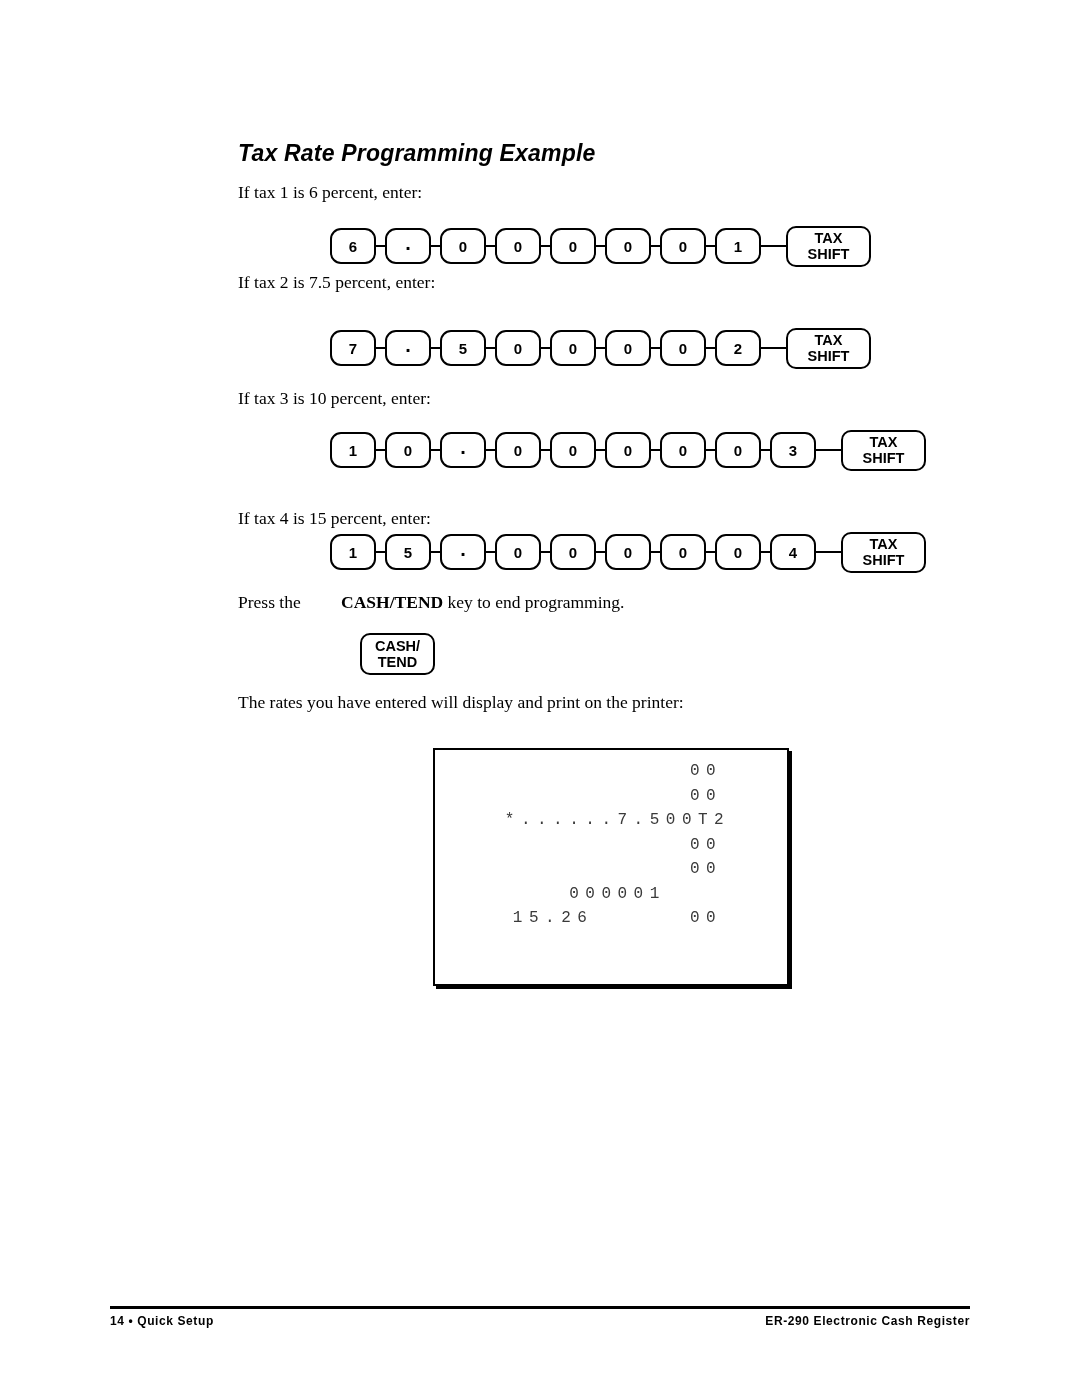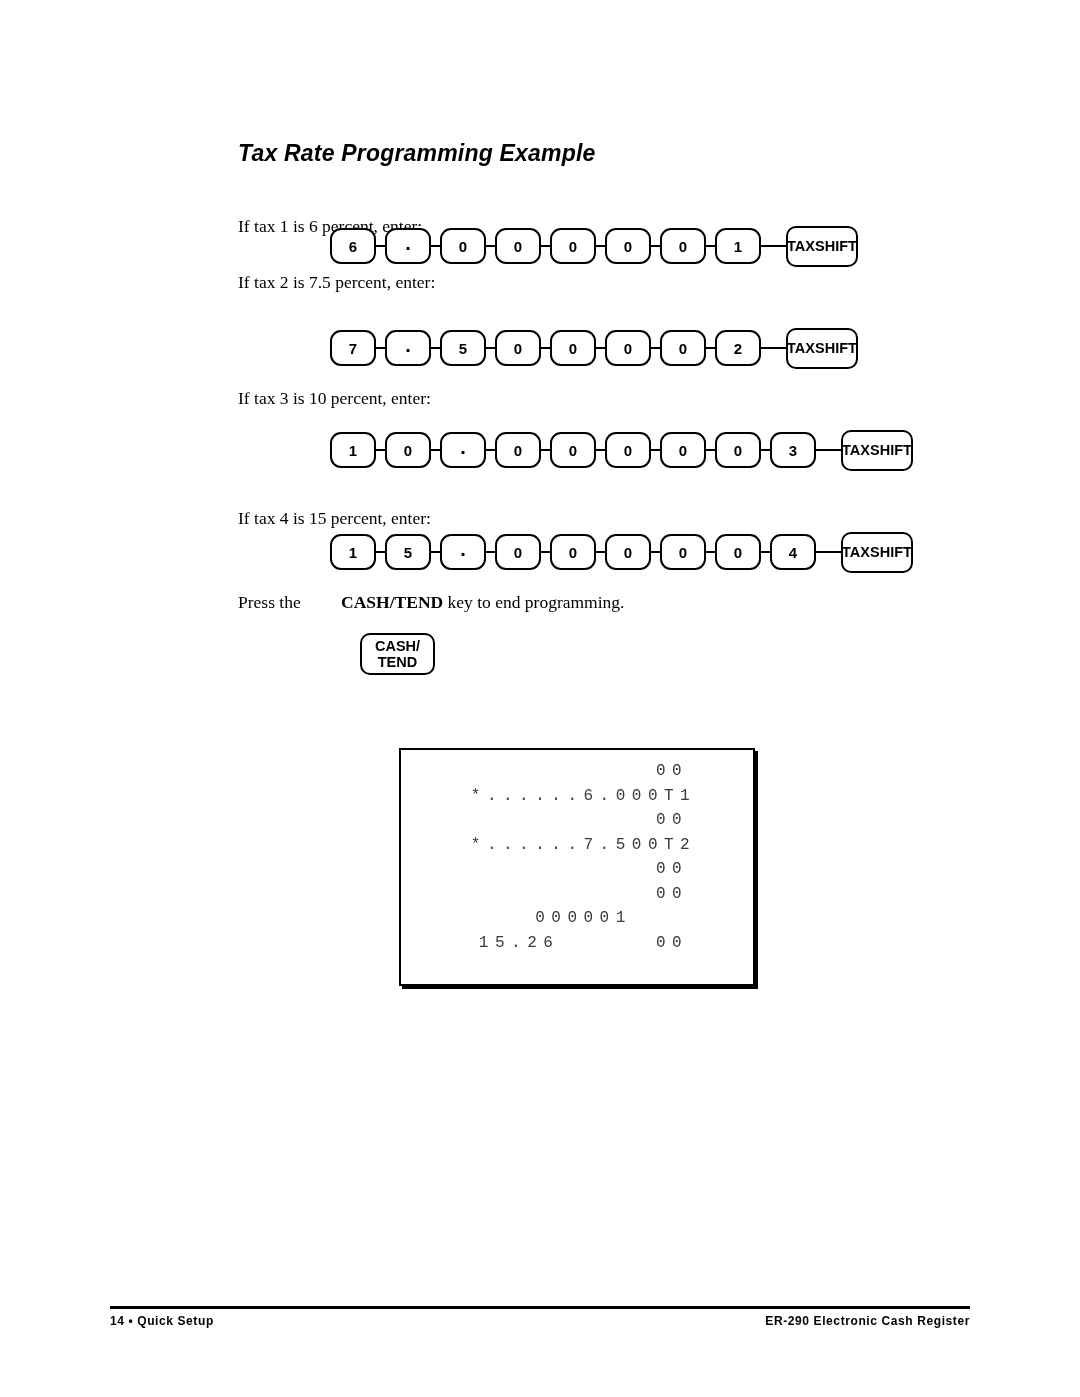--- a/index.html
+++ b/index.html
@@ -67,25 +67,25 @@
     width: 46px;
     height: 36px;
     font-size: 15px;
     line-height: 1;
   }
   .key.num.dot {
     font-size: 20px;
     padding-bottom: 7px;
   }
   .key.tax {
-    width: 72px;
+    width: 85px;
     height: 41px;
     font-size: 14.5px;
     line-height: 1.12;
-    flex-direction: row;
+    flex-direction: column;
     border-radius: 10px;
   }
   .key.cash {
     width: 75px;
     height: 42px;
     font-size: 14.5px;
     line-height: 1.12;
     flex-direction: column;
     border-radius: 10px;
     margin-left: 32px;
@@ -96,21 +96,21 @@
     background: #000;
     flex: 0 0 auto;
   }
   .connector.long {
     width: 25px;
   }
 
   
   .receipt {
     position: absolute;
-    left: 399px;
+    left: 433px;
     top: 748px;
     width: 356px;
     height: 238px;
     border: 2px solid #000;
     background: #fff;
     box-shadow: 3px 3px 0 0 #000;
     padding: 9px 0 0 0;
   }
   .receipt-line {
     font-family: "Liberation Mono", monospace;
@@ -143,21 +143,21 @@
   .footer-left { left: 110px; }
   .footer-right { right: 110px; }
 </style>
 </head>
 <body>
 
 <div class="page">
 
   <div class="section-title">Tax Rate Programming Example</div>
 
-  <div class="para" style="top:182px;margin-top:34px;">If tax 1 is 6 percent, enter:</div>
+  <div class="para" style="top:182px;">If tax 1 is 6 percent, enter:</div>
   <div class="keyrow" style="left:330px; top:224px;">
     <div class="key num">6</div>
     <div class="connector"></div>
     <div class="key num dot">.</div>
     <div class="connector"></div>
     <div class="key num">0</div>
     <div class="connector"></div>
     <div class="key num">0</div>
     <div class="connector"></div>
     <div class="key num">0</div>
@@ -252,24 +252,24 @@
 
   <div class="para" style="top:592px;"><span>Press the </span><b>CASH/TEND</b><span> key to end programming.</span></div>
 
   <div class="keyrow" style="left:328px; top:632px;">
     <div class="key cash">
       <span>CASH/</span>
       <span>TEND</span>
     </div>
   </div>
 
+  <div class="para" style="top:692px;">The rates you have entered will display and print on the printer:</div>
 
   <div class="receipt">
     <div class="receipt-line">           00</div>
-    <div class="receipt-line">*......6.000T1</div>
     <div class="receipt-line">           00</div>
     <div class="receipt-line">*......7.500T2</div>
     <div class="receipt-line">           00</div>
     <div class="receipt-line">           00</div>
     <div class="receipt-line">000001</div>
     <div class="receipt-line">15.26      00</div>
   </div>
 
   <div class="footer-rule"></div>
   <div class="footer-left">14 • Quick Setup</div>

